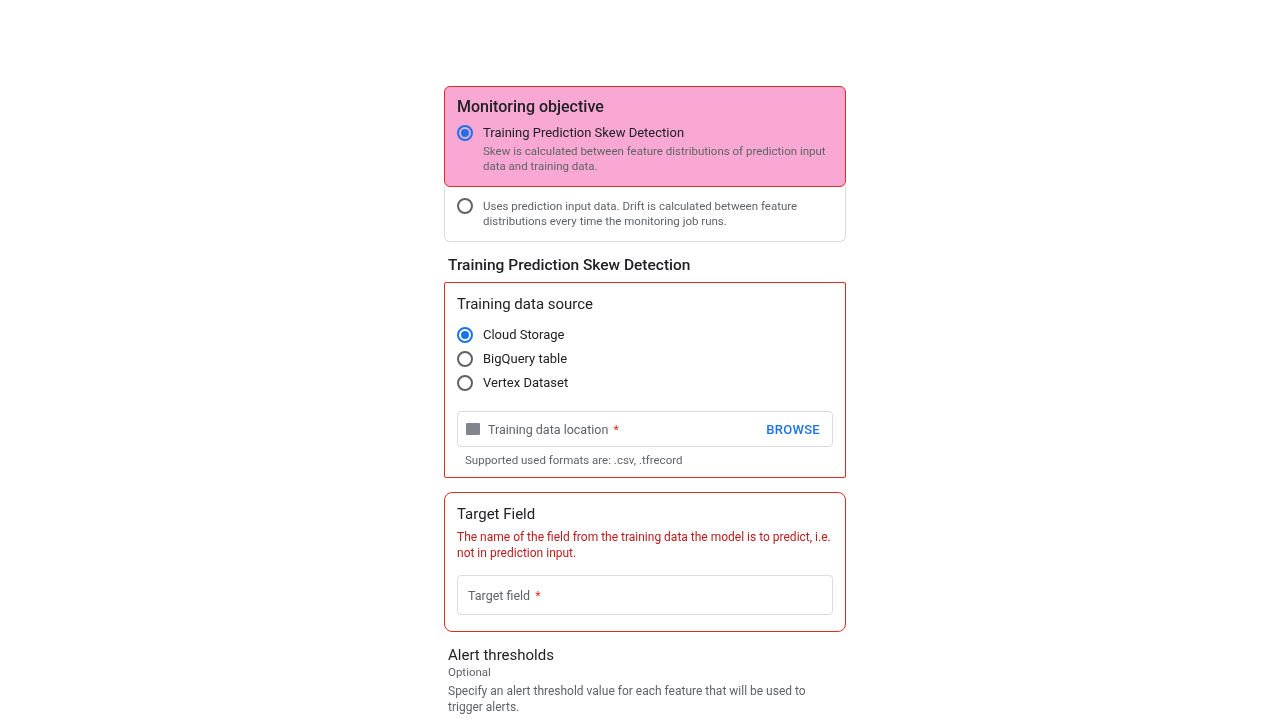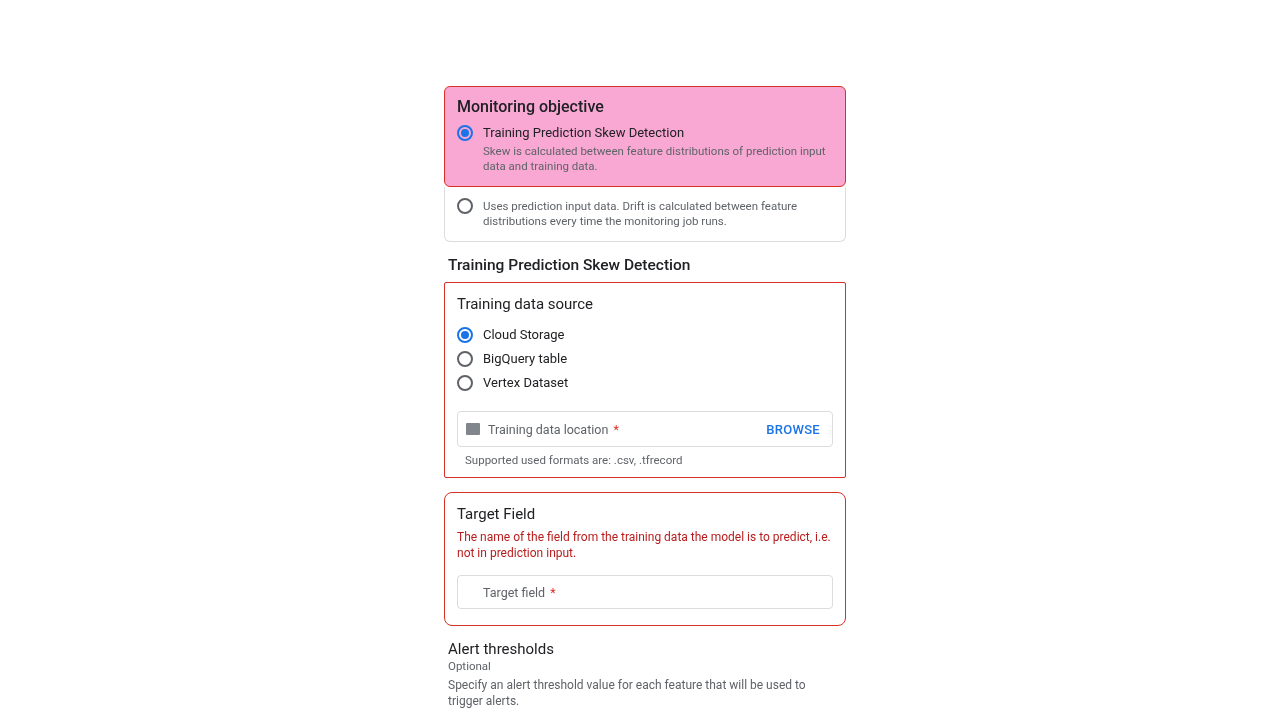--- a/index.html
+++ b/index.html
@@ -153,24 +153,24 @@
   }
   .target-desc {
     font-size: 12px;
     color: #b91c1c;
     line-height: 16px;
     margin-bottom: 14px;
   }
   .target-input {
     border: 1px solid #dadce0;
     border-radius: 4px;
-    height: 34px;
+    height: 40px;
     display: flex;
     align-items: center;
-    padding: 0 25px;
+    padding: 0 10px;
   }
   .target-input .input-label { font-size: 12.5px; }
   .alert-block {
     padding: 0 4px;
   }
   .alert-title {
     font-size: 15px;
     font-weight: 400;
     color: #202124;
     margin: 0 0 1px 0;

